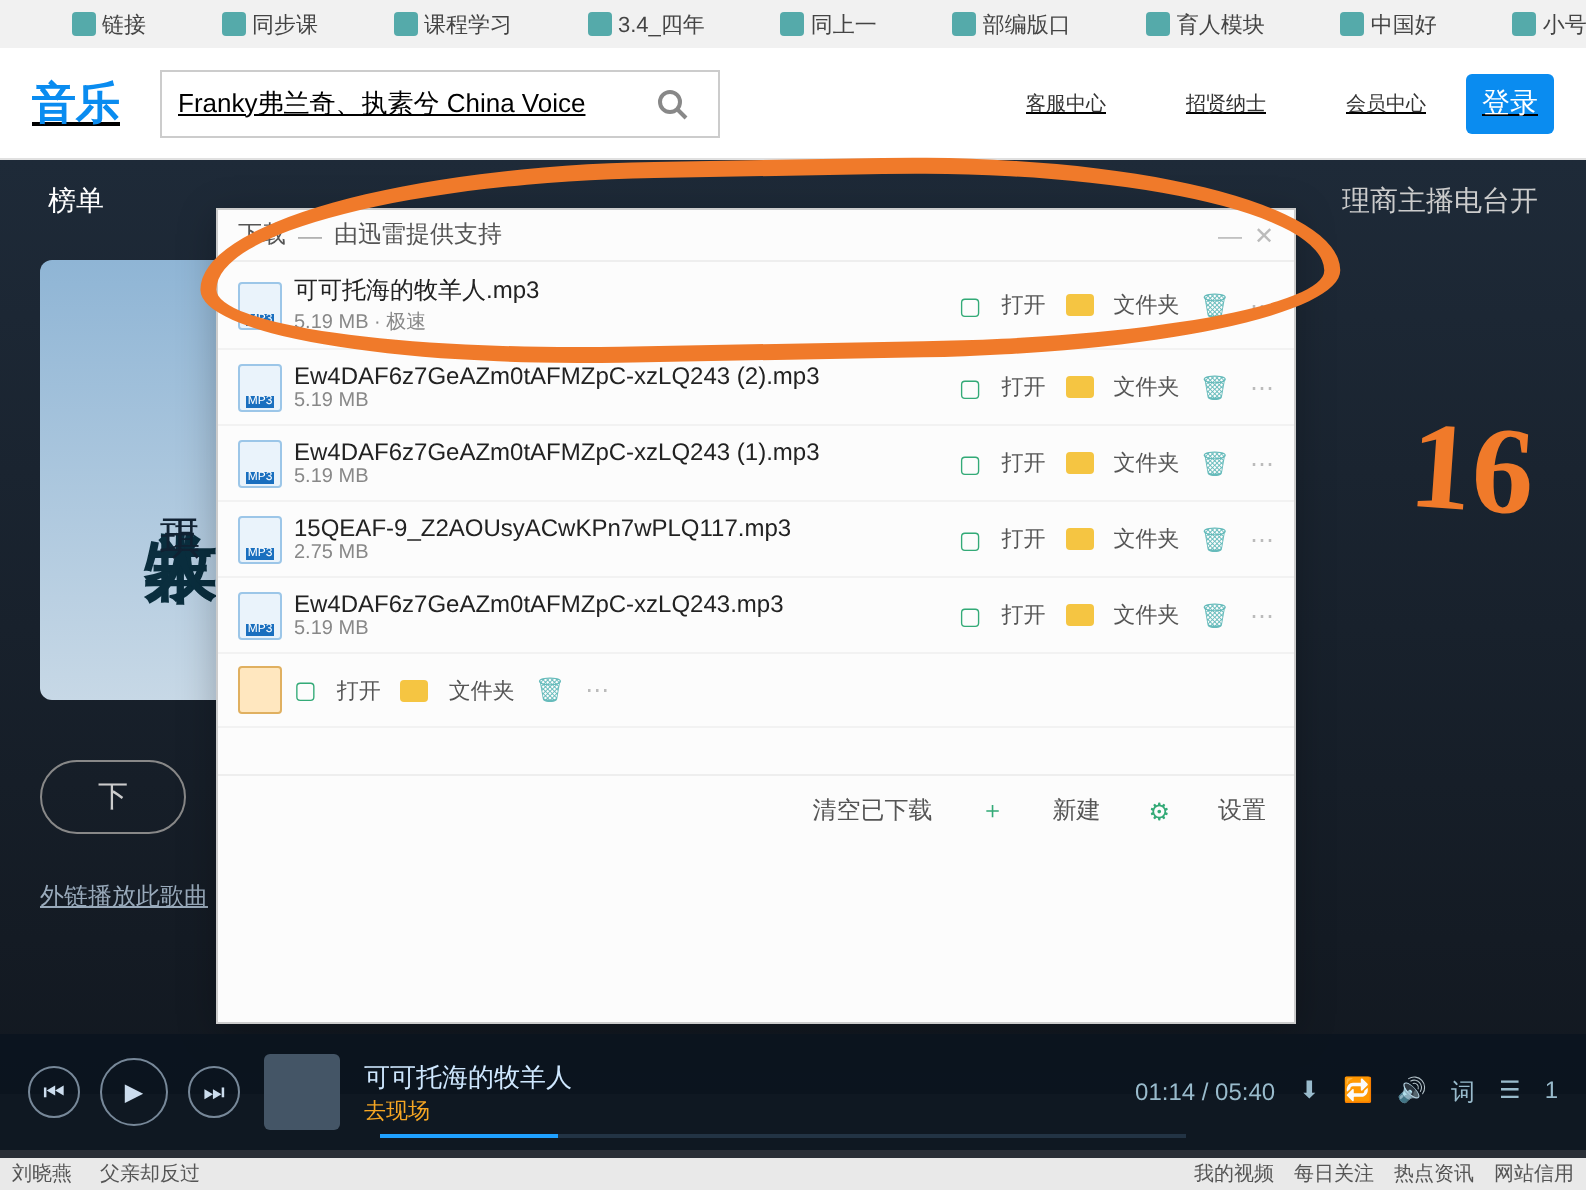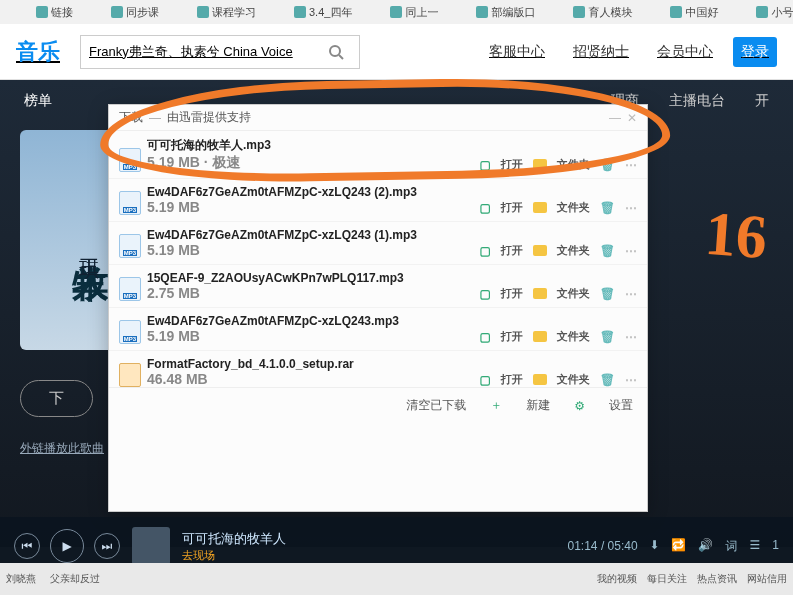--- a/index.html
+++ b/index.html
@@ -7,63 +7,63 @@
   
   .bookmarks { position:absolute; top:0; left:0; right:0; height:24px; background:#f1f1f1; display:flex; gap:10px; padding:4px 8px; font-size:11px; color:#444; }
   .bookmarks .bm { display:flex; align-items:center; gap:3px; white-space:nowrap;padding-left:28px; }
   .bm-ico { width:12px; height:12px; background:#5aa; border-radius:2px; display:inline-block; }
   
   .site-header { position:absolute; top:24px; left:0; right:0; height:56px; background:#fff; display:flex; align-items:center; padding:0 16px; gap:20px; border-bottom:1px solid #e0e0e0;text-decoration:underline; }
   .logo { color:#0a8cf0; font-size:22px; font-weight:bold; }
   .searchbox { flex:0 0 280px; height:34px; border:1px solid #ccc; display:flex; align-items:center; padding:0 8px; font-size:13px; color:#555; }
   .searchbox input { border:none; outline:none; flex:1; font-size:13px; }
   .search-btn { width:30px; display:flex; justify-content:center; color:#888; }
-  .topnav { display:flex; gap:28px; font-size:14px; color:#333; margin-left:auto;text-align:right; }
+  .topnav { display:flex; gap:40px; font-size:10px; color:#333; margin-left:auto;text-align:right; }
   .login-btn { background:#0a8cf0; color:#fff; padding:6px 8px; border-radius:3px; font-size:14px; }
   
   .dark { position:absolute; top:80px; left:0; right:0; bottom:48px; background:linear-gradient(180deg,#1e2a38,#121820); color:#ccc; }
-  .tabs { display:flex; gap:30px; padding:12px 24px; font-size:14px; }
+  .tabs { display:flex; padding:12px 24px; font-size:14px; }
   .tab.active { color:#fff; }
   .album-card { position:absolute; left:20px; top:50px; width:140px; height:220px; background:linear-gradient(#8fb5d5,#c7d8e6); border-radius:6px; display:flex; flex-direction:column; align-items:center; justify-content:center; color:#123; }
   .album-title { writing-mode:vertical-rl; font-size:36px; font-weight:bold; color:#0a2e3e; }
   .album-artist { writing-mode:vertical-rl; font-size:20px; margin-top:6px; color:#123; }
   .dl-btn { position:absolute; left:20px; top:300px; border:1px solid #888; border-radius:20px; padding:8px 28px; color:#ccc; font-size:15px; }
   .ext-link { position:absolute; left:20px; top:360px; font-size:12px; color:#9ab; text-decoration:underline; }
   .big-btn { position:absolute; left:340px; top:330px; width:240px; height:44px; background:#f6a623; border:2px solid #444; color:#111; display:flex; align-items:center; justify-content:center; font-size:16px; }
   
   .dlpanel { position:absolute; left:108px; top:104px; width:540px; height:408px; background:#fcfcfc; border:1px solid #ccc; box-shadow:0 4px 18px rgba(0,0,0,.25); font-size:12px; color:#333; }
   .dlhead { height:26px; border-bottom:1px solid #eee; display:flex; align-items:center; padding:0 10px; gap:6px; color:#555; }
   .dllist { height:256px; overflow:hidden; }
-  .dlrow { display:flex; align-items:flex-end; padding:6px 10px; border-bottom:1px solid #f2f2f2; gap:6px;font-weight:bold; }
+  .dlrow { display:flex; align-items:center; padding:6px 10px; border-bottom:1px solid #f2f2f2; gap:6px; }
   .fico { width:22px; height:24px; background:#eaf3fb; border:1px solid #9cc6e8; border-radius:2px; position:relative; display:flex; align-items:flex-end; justify-content:center; }
   .fico::after { content:"MP3"; font-size:6px; background:#1a6fbf; color:#fff; padding:0 1px; position:absolute; bottom:1px; }
   .fico.rar::after { content:""; }
   .fico.rar { background:#ffe7bf; border-color:#e0b060; }
   .finfo { flex:1; min-width:0; }
   .fname { font-size:12px; color:#222; white-space:nowrap; overflow:hidden; text-overflow:ellipsis; }
-  .fsize { font-size:14px; color:#888; }
+  .fsize { font-size:10px; color:#888; }
   .rowact { display:flex; align-items:center; gap:10px; color:#3a7; }
   .rowact .folder-icon { width:14px; height:11px; background:#f5c542; border-radius:2px; }
   .rowact .open, .rowact .fld { font-size:11px; color:#555; }
   .rowact .del { color:#6bb; }
   .dlfoot { height:36px; border-top:1px solid #eee; display:flex; align-items:center; justify-content:flex-end; gap:24px; padding:14px 14px; font-size:12px; color:#555; }
   .dlfoot .gear { color:#3a7; }
   
   .player { position:absolute; left:0; right:0; bottom:20px; height:58px; background:rgba(10,20,30,.85); display:flex; align-items:center; padding:0 14px; gap:12px; color:#cde; font-size:12px; }
   .pctrl { display:flex; gap:10px; align-items:center; }
   .pbtn { width:26px; height:26px; border:1px solid #789; border-radius:50%; display:flex; align-items:center; justify-content:center; color:#cde; font-size:12px; }
   .pbtn.big { width:34px; height:34px; }
   .thumb { width:38px; height:38px; background:#456; border-radius:3px; }
   .ptitle { font-size:13px; color:#cfe8ff; }
   .ptime { margin-left:auto; font-size:12px; color:#9bc; }
   .picons { display:flex; gap:12px; color:#9bc; }
   .progress { position:absolute; left:190px; right:200px; bottom:6px; height:2px; background:#234; }
   .progress .fill { width:22%; height:100%; background:#1fa0ff; }
   
-  .taskbar { position:absolute; left:0; right:0; bottom:0; height:32px; background:#e9e9e9; font-size:10px; color:#555; display:flex; align-items:center; padding:0 6px; gap:14px; }
+  .taskbar { position:absolute; left:0; right:0; bottom:0; height:16px; background:#e9e9e9; font-size:10px; color:#555; display:flex; align-items:center; padding:0 6px; gap:14px; }
   .taskbar .tray { margin-left:auto; display:flex; gap:10px; }
   
   .anno-circle { position:absolute; left:100px; top:80px; width:570px; height:100px; border:8px solid #f07a2a; border-radius:60% 60% 55% 55% / 90% 90% 60% 60%; transform:rotate(-1deg); pointer-events:none; }
   .anno-16 { position:absolute; right:26px; top:200px; font-size:62px; color:#f07a2a; font-family:"Comic Sans MS",cursive; font-weight:bold; transform:rotate(4deg); pointer-events:none; }
 </style>
 </head>
 <body>
 
 <div class="bookmarks">
   <span class="bm">
@@ -223,24 +223,20 @@
           <span>▢</span>
           <span class="open">打开</span>
           <span class="folder-icon"></span>
           <span class="fld">文件夹</span>
           <span class="del">🗑</span>
           <span style="color:#bbb">⋯</span>
         </div>
     </div>
     <div class="dlrow">
       <div class="fico rar"></div>
-      <div class="finfo">
-          <div class="fname">FormatFactory_bd_4.1.0.0_setup.rar</div>
-          <div class="fsize">46.48 MB</div>
-        </div>
       <div class="rowact">
           <span>▢</span>
           <span class="open">打开</span>
           <span class="folder-icon"></span>
           <span class="fld">文件夹</span>
           <span class="del">🗑</span>
           <span style="color:#bbb">⋯</span>
         </div>
     </div>
   </div>

